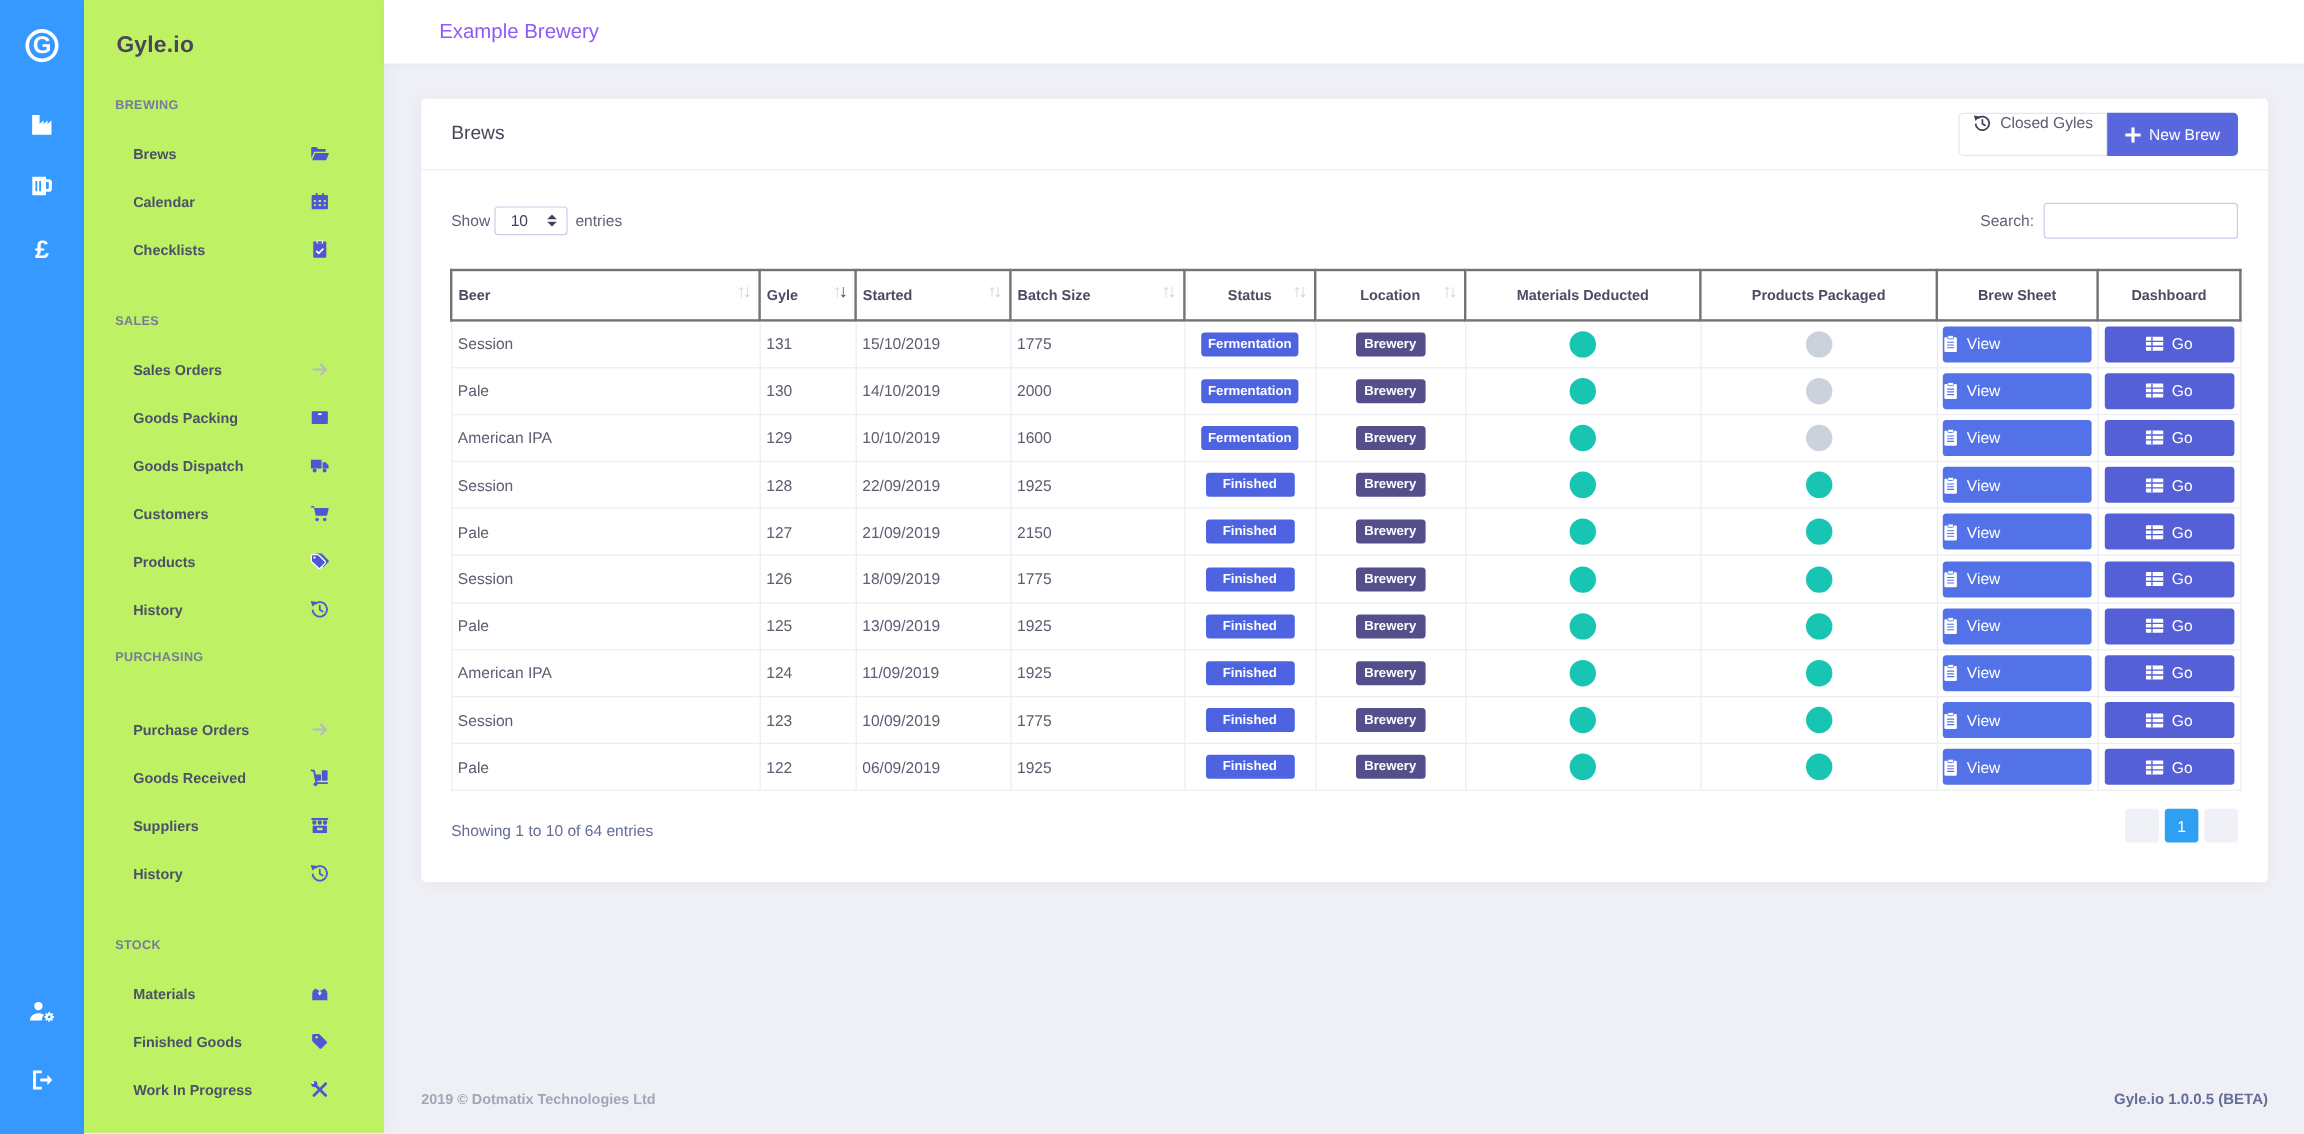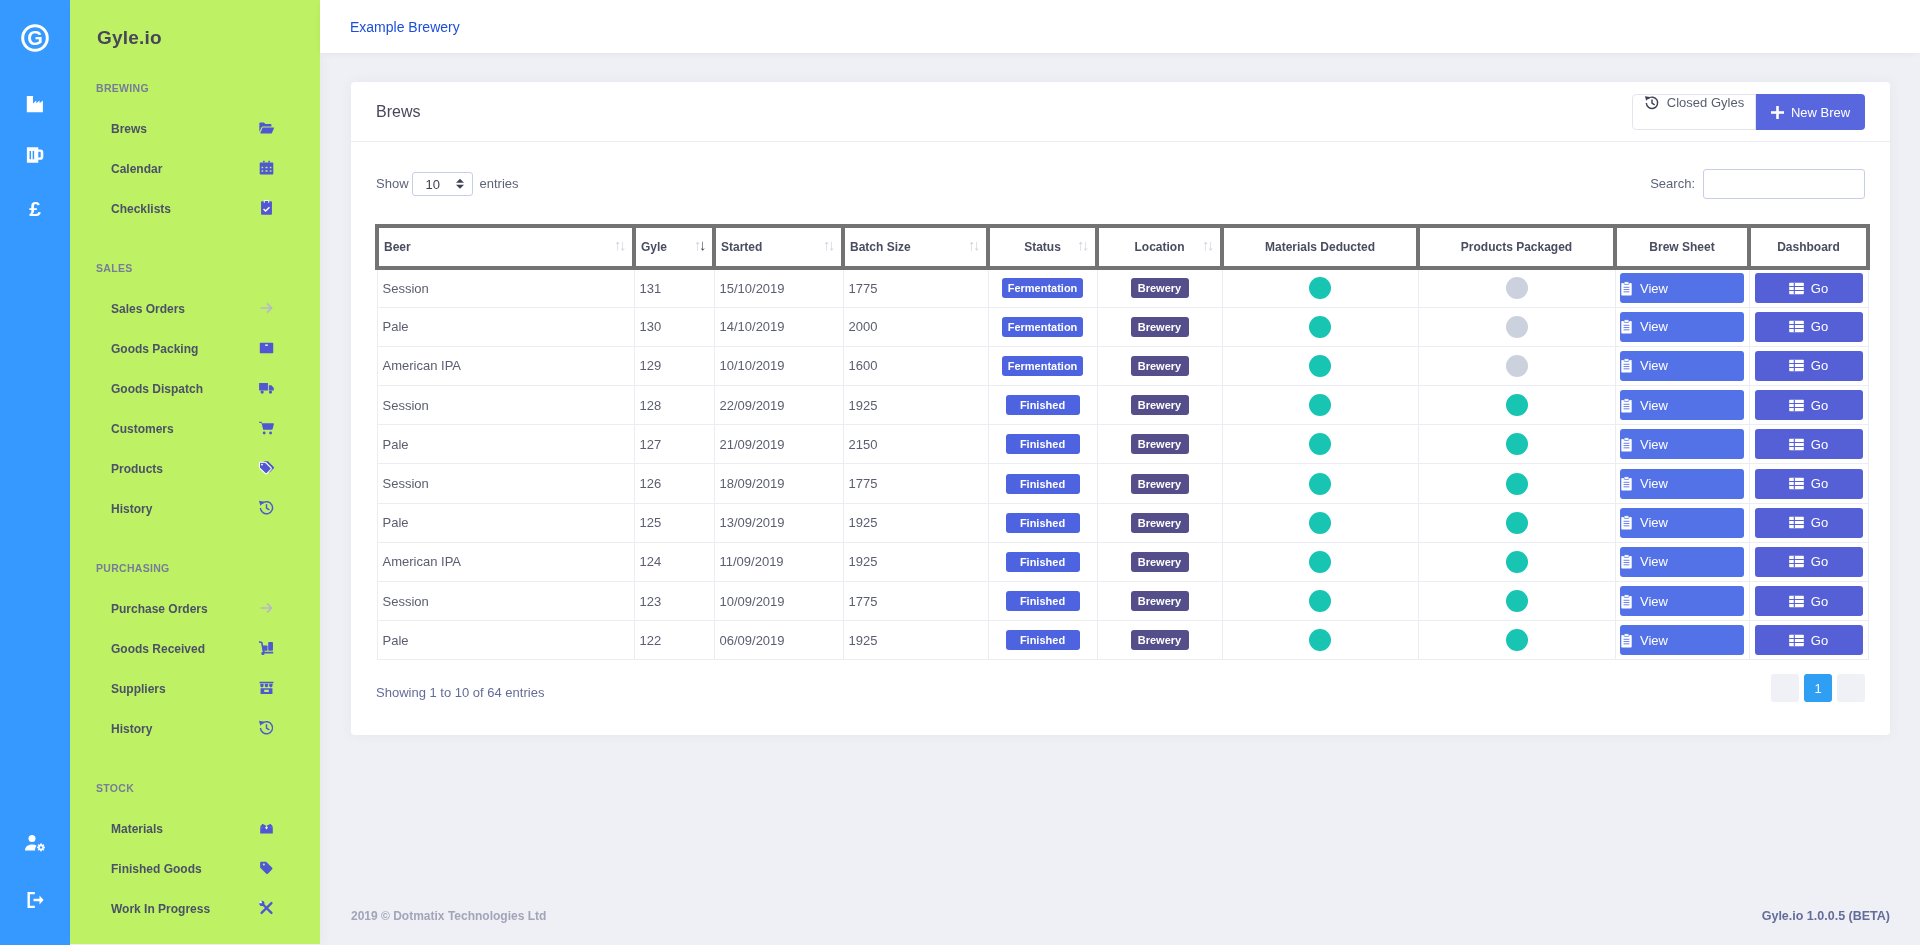--- a/index.html
+++ b/index.html
@@ -7,38 +7,38 @@
 html,body{width:1920px;height:945px}
 body{font-family:"Liberation Sans",sans-serif;background:#eff0f5;position:relative;overflow:hidden}
 .rail{position:absolute;left:0;top:0;width:70px;height:945px;background:#3699ff}
 .ri{position:absolute;left:50%;transform:translate(-50%,-50%)}
 .side{position:absolute;left:70px;top:0;width:250px;height:944px;background:#bef264;box-shadow:3px 0 10px rgba(80,80,120,.04)}
 .brand{position:absolute;left:27px;top:38px;transform:translateY(-50%);font-size:19px;font-weight:bold;color:#48465b;letter-spacing:.2px}
 .sec{position:absolute;left:26px;transform:translateY(-50%);font-size:10.5px;font-weight:bold;color:#767c99;letter-spacing:.3px}
 .mi{position:absolute;left:41px;right:45px;transform:translateY(-50%);display:flex;justify-content:space-between;align-items:center;font-size:12px;font-weight:bold;color:#4b5167}
 .mi svg{flex:0 0 auto}
 .topbar{position:absolute;left:320px;top:0;right:0;height:53px;background:#fff;box-shadow:0 1px 9px -3px rgba(0,0,0,.1)}
-.topbar span{position:absolute;left:30px;top:50%;transform:translateY(-50%);font-size:14px;color:#1d4ed8}
+.topbar span{position:absolute;left:46px;top:50%;transform:translateY(-50%);font-size:17px;color:#8b5cf6}
 .card{position:absolute;left:351px;top:82px;width:1539px;height:653px;background:#fff;border-radius:4px;box-shadow:0 0 13px 0 rgba(82,63,105,.05)}
 .chead{height:60px;border-bottom:1px solid #ebedf2;position:relative}
 .ctitle{position:absolute;left:25px;top:50%;transform:translateY(-50%);font-size:16px;color:#48465b;font-weight:500}
 .cbtns{position:absolute;right:25px;top:12px;height:36px;display:flex}
 .btnl{width:124px;height:36px;background:#fff;border:1px solid #e2e5ec;border-radius:4px 0 0 4px;color:#595d6e;font-size:13px;display:flex;justify-content:center;gap:7px}
 .btnb{width:109px;height:36px;background:#5867dd;border-radius:0 4px 4px 0;color:#fff;font-size:13px;display:flex;align-items:center;justify-content:center;gap:7px}
 .show{position:absolute;left:25px;top:86px;height:31px;display:flex;align-items:center;font-size:13px;color:#5f6379}
 .sel{width:61px;height:24px;border:1px solid #c8cde8;border-radius:3px;margin:0 7px 0 3px;position:relative;font-size:13px;color:#3f4254}
 .sel b{position:absolute;left:13px;top:50%;transform:translateY(-50%);font-weight:normal}
 .caret{position:absolute;right:8px;top:50%;transform:translateY(-50%)}
 .caret div{width:0;height:0;border-left:4px solid transparent;border-right:4px solid transparent}
 .cu{border-bottom:4.5px solid #3f4254;margin-bottom:2.5px}
 .cd{border-top:4.5px solid #3f4254}
 .search{position:absolute;right:25px;top:86px;height:31px;display:flex;align-items:center;font-size:13px;color:#5f6379}
 .search input{width:162px;height:30px;border:1px solid #c8cde8;border-radius:3px;margin-left:8px;outline:none}
 table{position:absolute;left:24px;top:142px;width:1491px;border-collapse:collapse;table-layout:fixed}
-th{height:42px;border:4px solid #737373;font-size:12px;color:#4a4c60;text-align:left;padding-left:5px;position:relative;font-weight:bold}
+th{height:42px;border:2px solid #737373;font-size:12px;color:#4a4c60;text-align:left;padding-left:5px;position:relative;font-weight:bold}
 td{height:39.2px;border:1px solid #ebedf2;font-size:13px;color:#5b5e70;padding-left:5px}
 th.c,td.c{text-align:center;padding-left:0}
 .arr{position:absolute;right:8px;top:43%;transform:translateY(-50%);font-size:15px;color:#d2d4de;letter-spacing:-2.5px;font-weight:normal}
 .arr .on{color:#4a4c60}
 .badge{display:inline-block;height:20px;line-height:20px;border-radius:3px;font-size:11px;font-weight:bold;color:#fff;}
 .bferm{width:81px;background:#4d63df}
 .bfin{width:74px;background:#4d63df}
 .bloc{width:58px;background:#544e8b}
 .dot{display:inline-block;width:22px;height:22px;border-radius:50%;vertical-align:middle}
 .dteal{background:#17c5b2}
@@ -153,21 +153,21 @@
   <div class="mi" style="top:508px">
       <span>History</span>
       <svg width="17" height="17" viewBox="0 0 20 20">
         <g fill="none" stroke="#5156d2" stroke-width="1.7">
           <path d="M5.1 4.6A7.1 7.1 0 1 1 2.9 10"></path>
           <path d="M10 6.2v4l2.8 1.7" stroke-linecap="round"></path>
         </g>
         <path fill="#5156d2" d="M1.1 1.6l6.3 1-4.6 4.7z"></path>
       </svg>
     </div>
-  <div class="sec" style="top:568px">PURCHASING</div>
+  <div class="sec" style="top:548px">PURCHASING</div>
   <div class="mi" style="top:608px">
       <span>Purchase Orders</span>
       <svg width="17" height="17" viewBox="0 0 20 20">
         <path d="M3 10h13M10.6 4.6L16 10l-5.4 5.4" stroke="#b5b9c9" stroke-width="2" fill="none"></path>
       </svg>
     </div>
   <div class="mi" style="top:648px">
       <span>Goods Received</span>
       <svg width="17" height="17" viewBox="0 0 20 20">
         <rect x="12" y="2.8" width="5.6" height="10.4" rx="1" fill="#5156d2"></rect>

